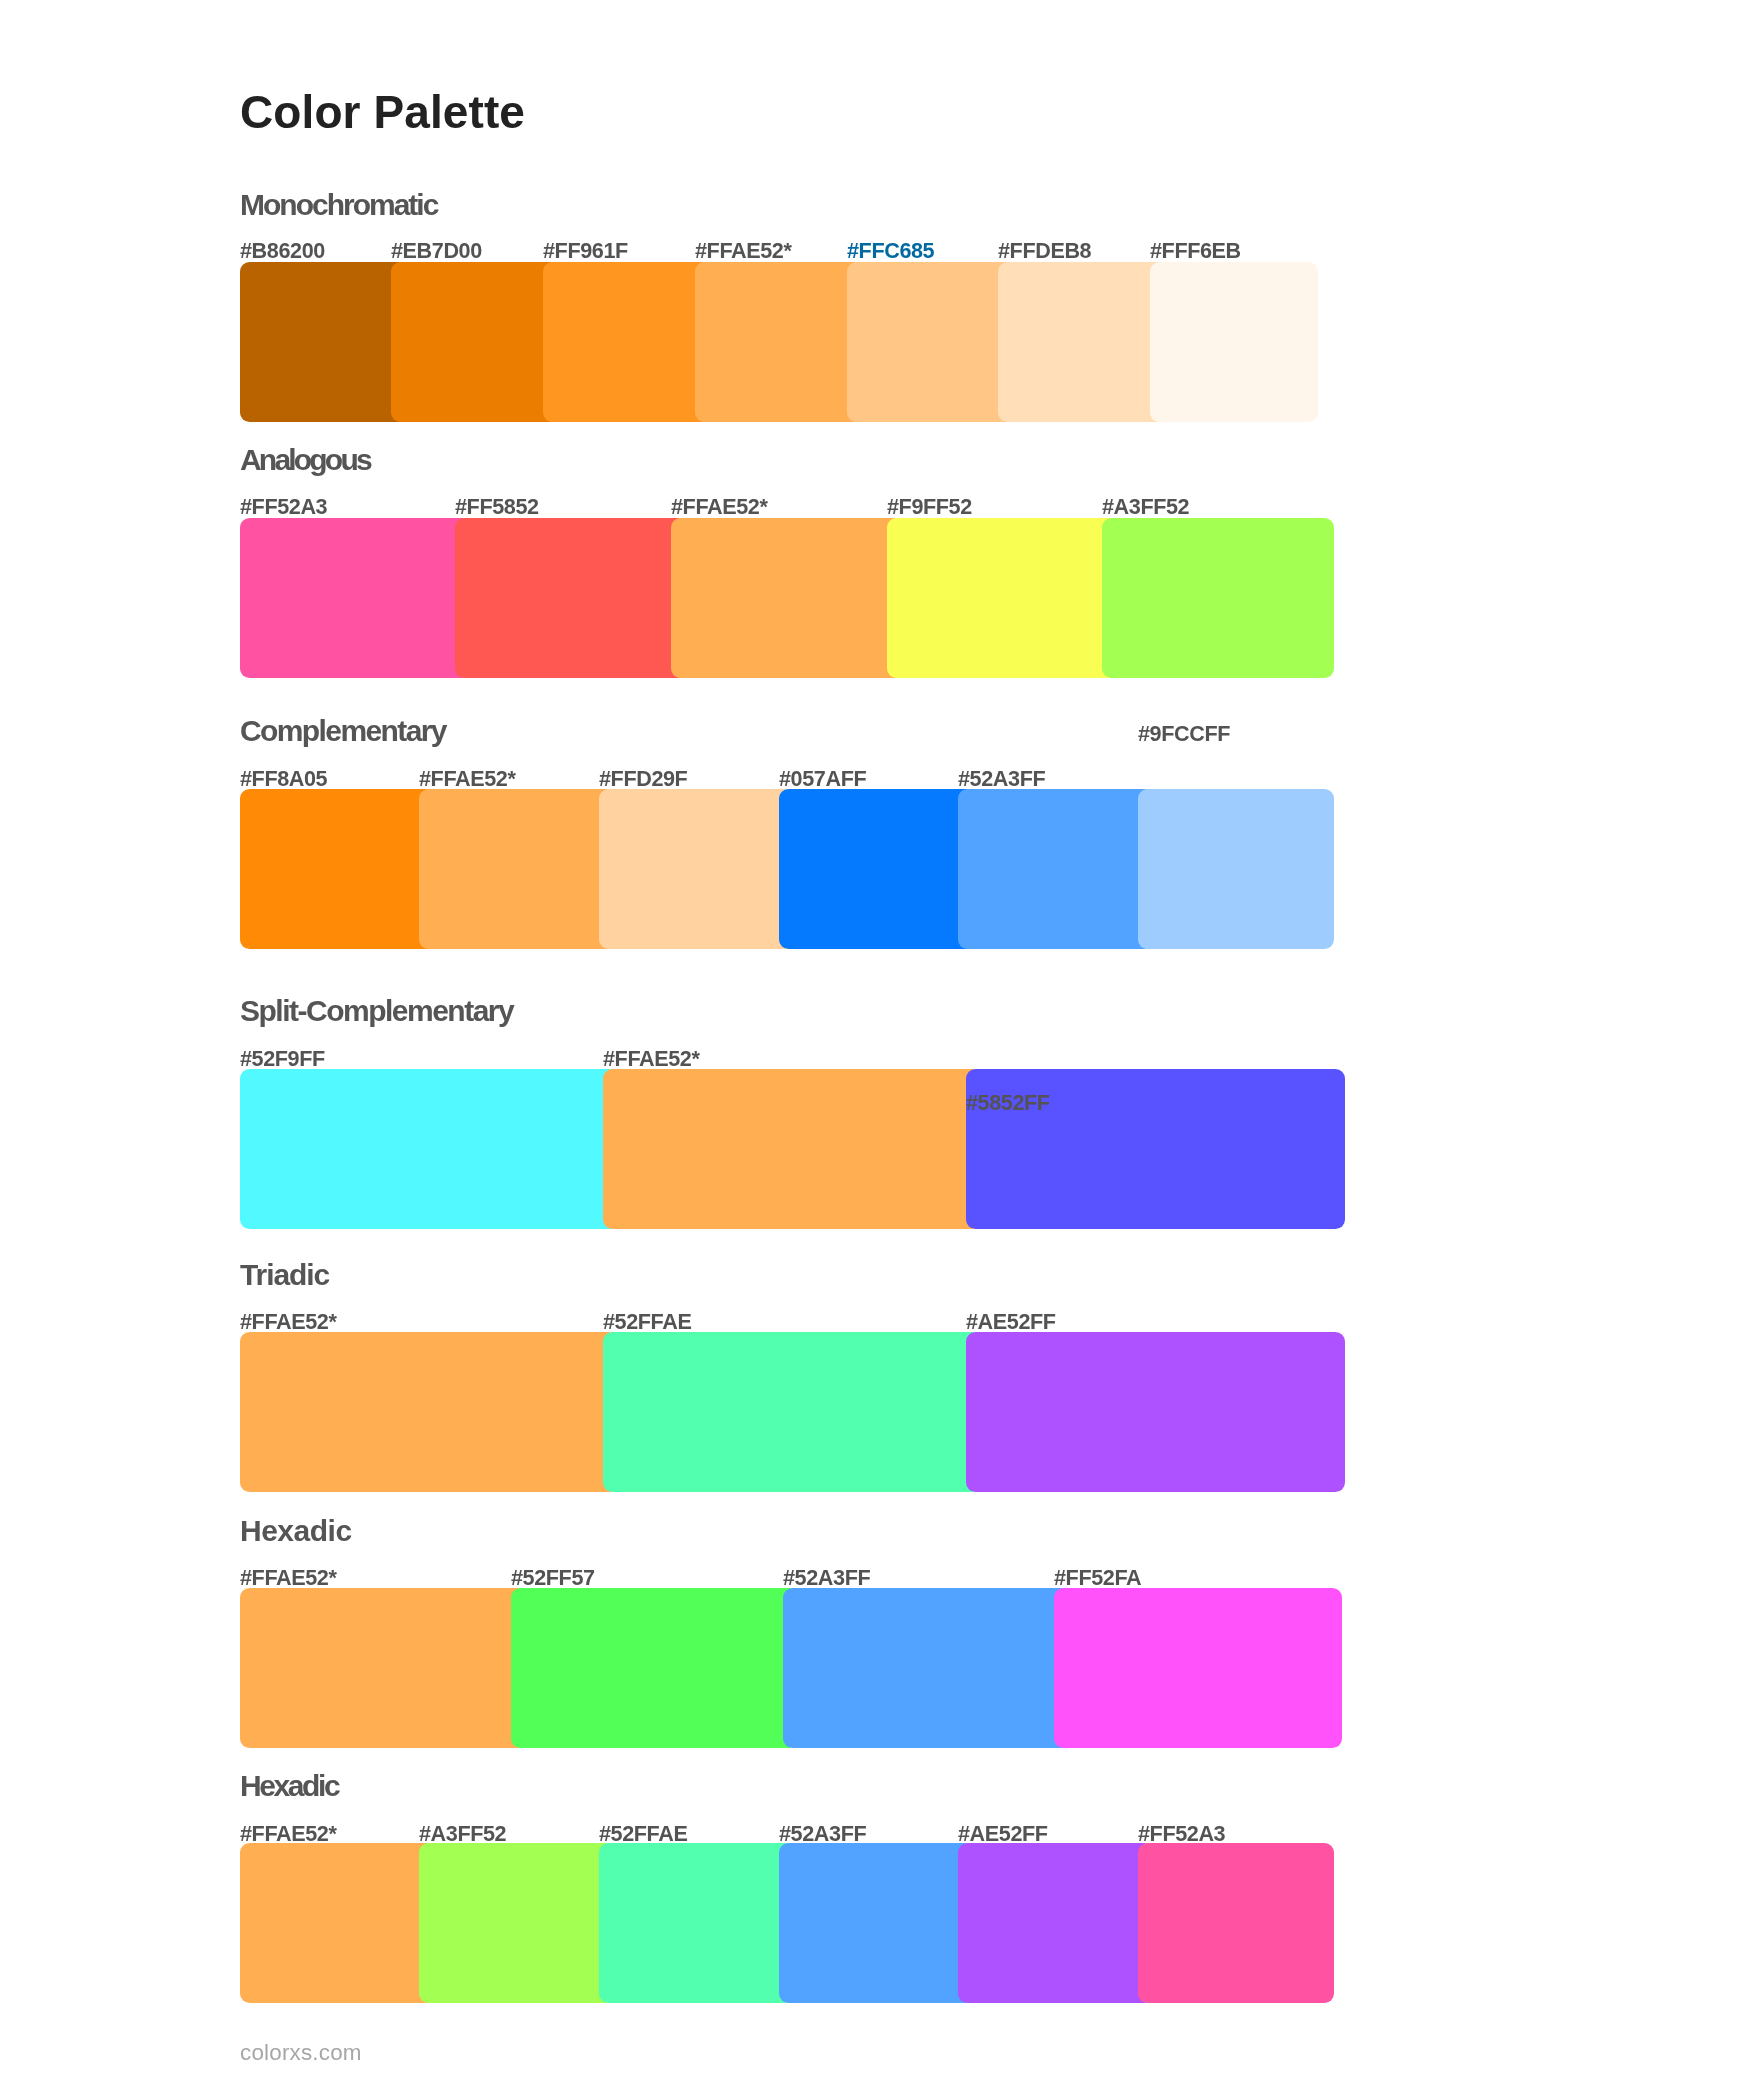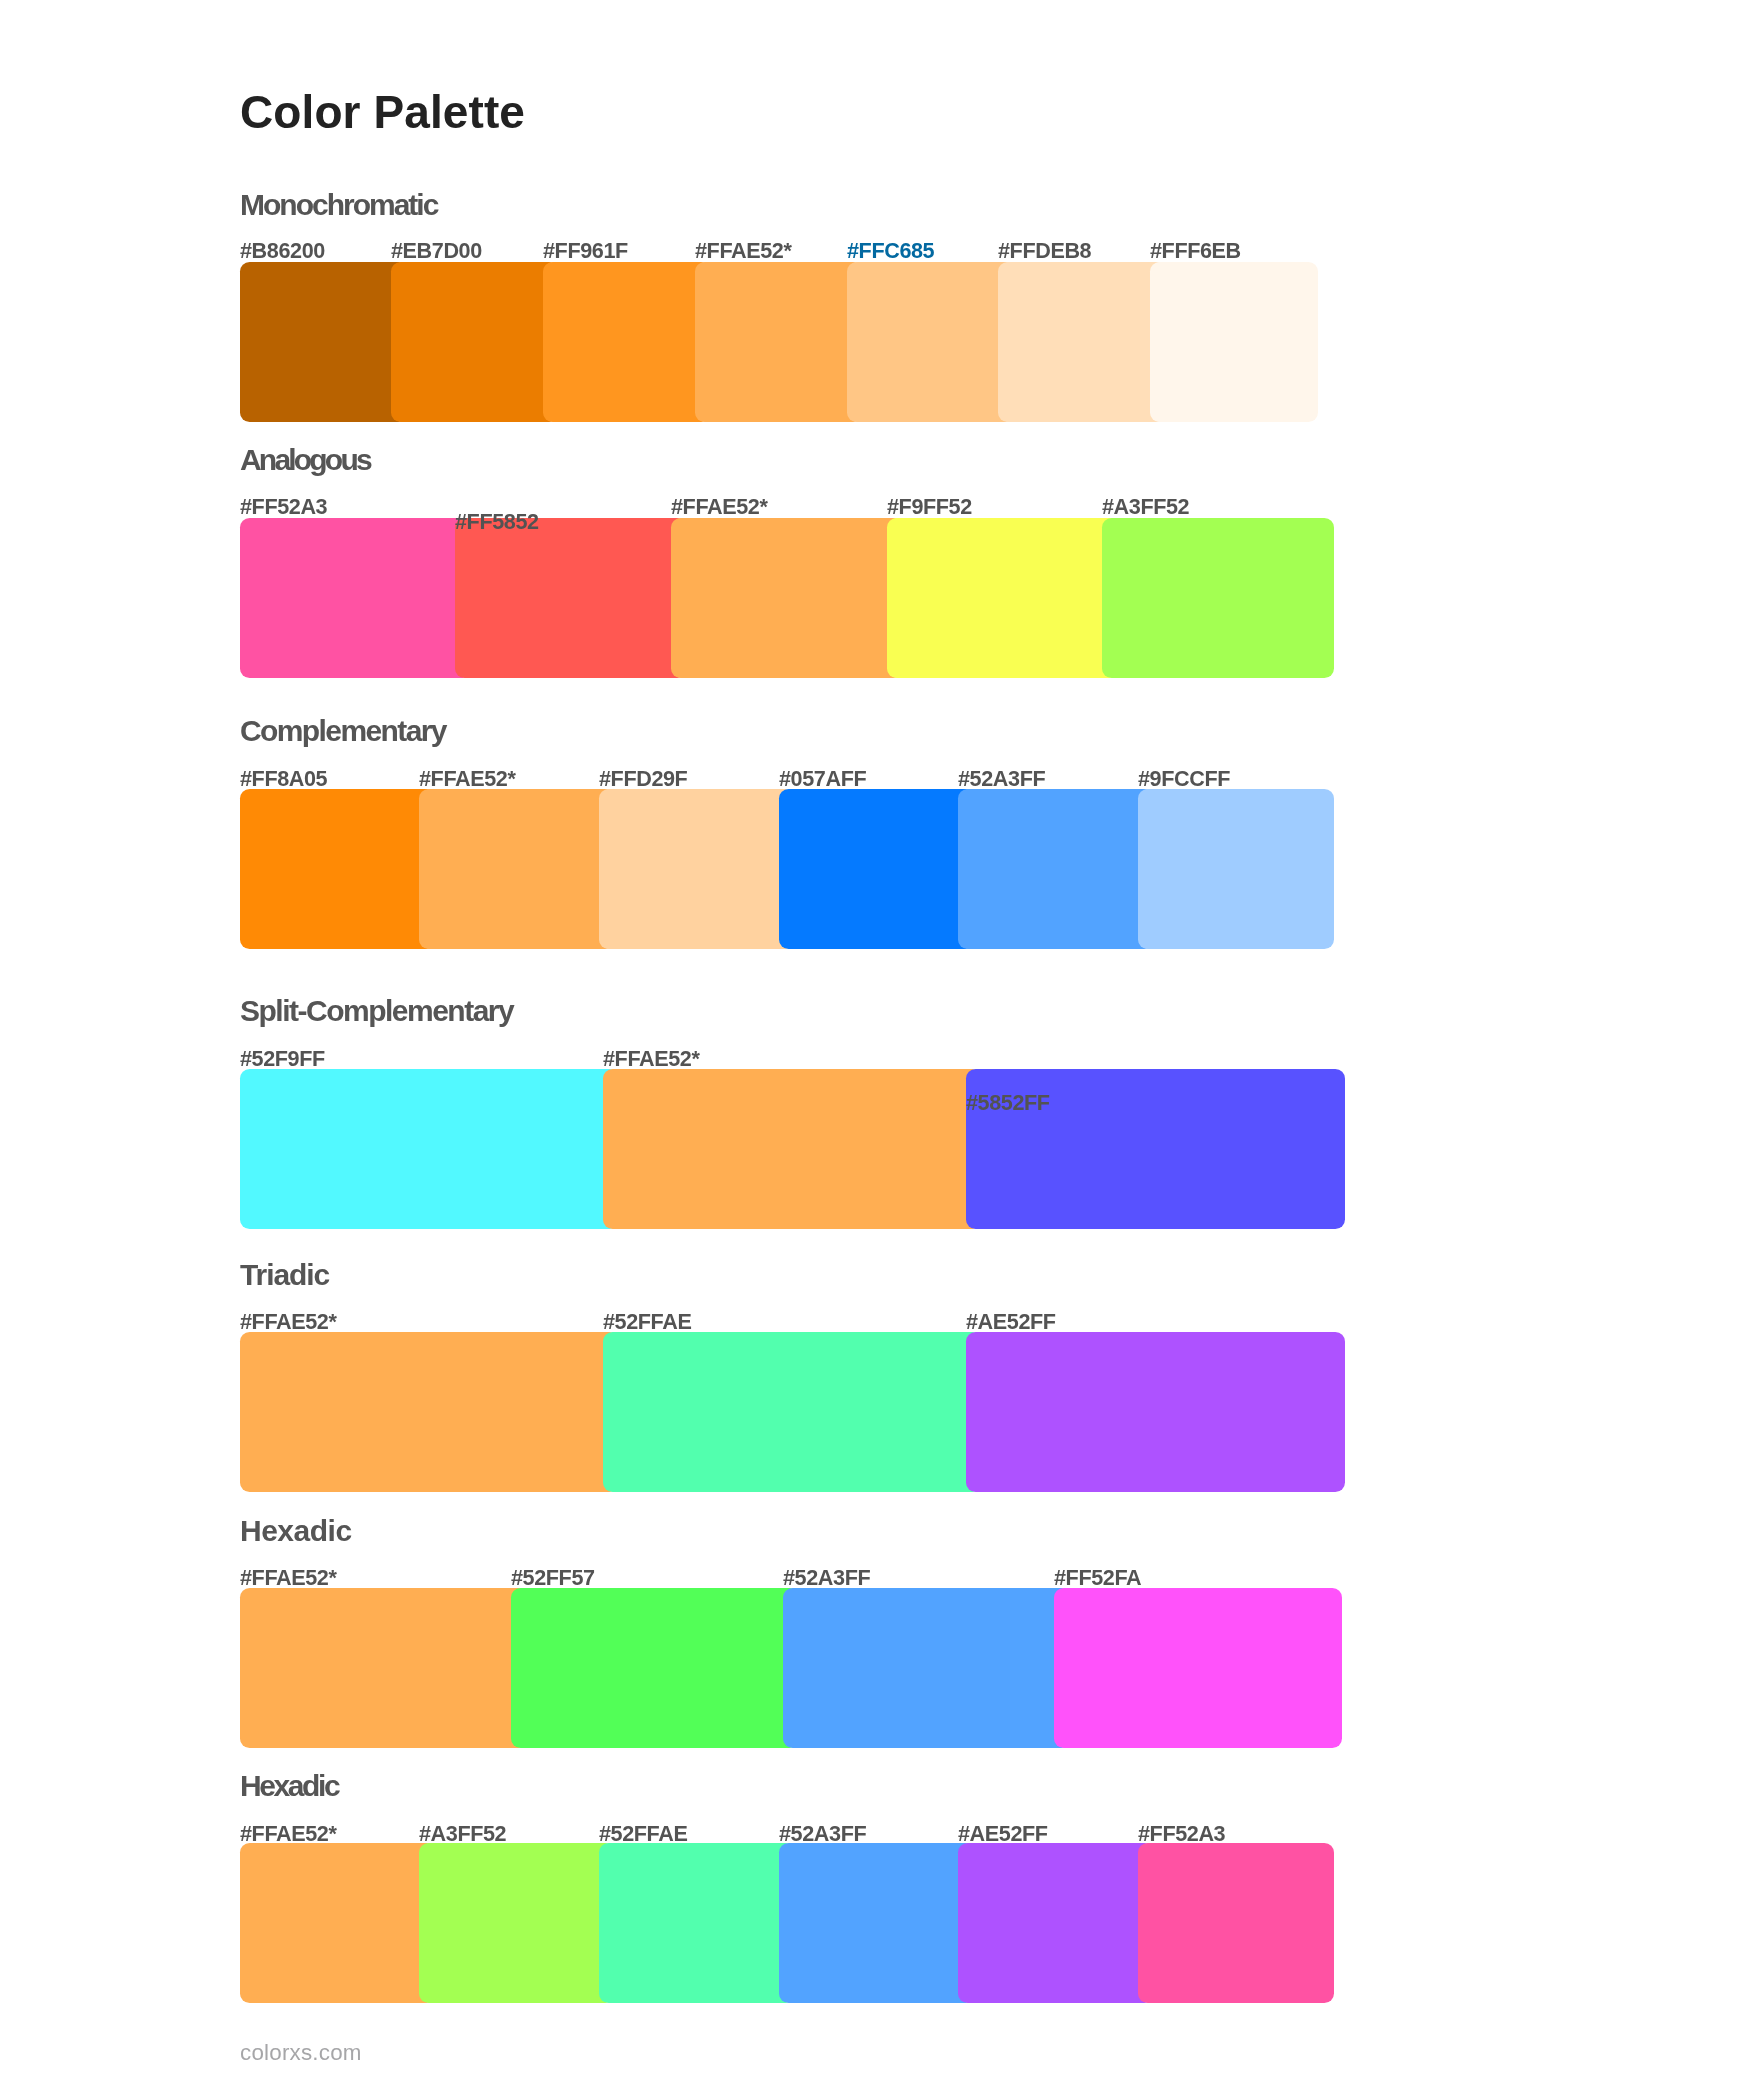--- a/index.html
+++ b/index.html
@@ -52,21 +52,21 @@
     <div class="sw-label" style="left: 998px; top: 240px; color: rgb(83, 83, 83);">#FFDEB8</div>
     <div class="swatch" style="left: 1150px; top: 262px; width: 168px; height: 160px; border-radius: 9.6px; background: rgb(255, 246, 235); z-index: 16;"></div>
     <div class="sw-label" style="left: 1150px; top: 240px; color: rgb(83, 83, 83);">#FFF6EB</div>
   </div>
 
   <div class="palette-section">
     <div class="sec-head" data-sec="1" style="top: 445px; color: rgb(85, 85, 85);">Analogous</div>
     <div class="swatch" style="left: 240px; top: 518px; width: 232px; height: 160px; border-radius: 9.6px; background: rgb(255, 82, 163); z-index: 10;"></div>
     <div class="sw-label" style="left: 240px; top: 496px; color: rgb(83, 83, 83);">#FF52A3</div>
     <div class="swatch" style="left: 455px; top: 518px; width: 232px; height: 160px; border-radius: 9.6px; background: rgb(255, 88, 82); z-index: 11;"></div>
-    <div class="sw-label" style="left: 455px; top: 496px; color: rgb(83, 83, 83); margin-top: 15px;">#FF5852</div>
+    <div class="sw-label" style="left: 455px; top: 496px; color: rgb(83, 83, 83);">#FF5852</div>
     <div class="swatch" style="left: 671px; top: 518px; width: 232px; height: 160px; border-radius: 9.6px; background: rgb(255, 174, 82); z-index: 12;"></div>
     <div class="sw-label" style="left: 671px; top: 496px; color: rgb(83, 83, 83);">#FFAE52*</div>
     <div class="swatch" style="left: 887px; top: 518px; width: 232px; height: 160px; border-radius: 9.6px; background: rgb(249, 255, 82); z-index: 13;"></div>
     <div class="sw-label" style="left: 887px; top: 496px; color: rgb(83, 83, 83);">#F9FF52</div>
     <div class="swatch" style="left: 1102px; top: 518px; width: 232px; height: 160px; border-radius: 9.6px; background: rgb(163, 255, 82); z-index: 14;"></div>
     <div class="sw-label" style="left: 1102px; top: 496px; color: rgb(83, 83, 83);">#A3FF52</div>
   </div>
 
   <div class="palette-section">
     <div class="sec-head" data-sec="2" style="top: 716px; color: rgb(85, 85, 85);">Complementary</div>
@@ -74,21 +74,21 @@
     <div class="sw-label" style="left: 240px; top: 768px; color: rgb(83, 83, 83);">#FF8A05</div>
     <div class="swatch" style="left: 419px; top: 789px; width: 196px; height: 160px; border-radius: 9.6px; background: rgb(255, 174, 82); z-index: 11;"></div>
     <div class="sw-label" style="left: 419px; top: 768px; color: rgb(83, 83, 83);">#FFAE52*</div>
     <div class="swatch" style="left: 599px; top: 789px; width: 196px; height: 160px; border-radius: 9.6px; background: rgb(255, 210, 159); z-index: 12;"></div>
     <div class="sw-label" style="left: 599px; top: 768px; color: rgb(83, 83, 83);">#FFD29F</div>
     <div class="swatch" style="left: 779px; top: 789px; width: 196px; height: 160px; border-radius: 9.6px; background: rgb(5, 122, 255); z-index: 13;"></div>
     <div class="sw-label" style="left: 779px; top: 768px; color: rgb(83, 83, 83);">#057AFF</div>
     <div class="swatch" style="left: 958px; top: 789px; width: 196px; height: 160px; border-radius: 9.6px; background: rgb(82, 163, 255); z-index: 14;"></div>
     <div class="sw-label" style="left: 958px; top: 768px; color: rgb(83, 83, 83);">#52A3FF</div>
     <div class="swatch" style="left: 1138px; top: 789px; width: 196px; height: 160px; border-radius: 9.6px; background: rgb(159, 204, 255); z-index: 15;"></div>
-    <div class="sw-label" style="left: 1138px; top: 768px; color: rgb(83, 83, 83);">#9FCCFF</div>
+    <div class="sw-label" style="left: 1138px; top: 723px; color: rgb(83, 83, 83);">#9FCCFF</div>
   </div>
 
   <div class="palette-section">
     <div class="sec-head" data-sec="3" style="top: 996px; color: rgb(85, 85, 85);">Split-Complementary</div>
     <div class="swatch" style="left: 240px; top: 1069px; width: 379px; height: 160px; border-radius: 9.6px; background: rgb(82, 249, 255); z-index: 10;"></div>
     <div class="sw-label" style="left: 240px; top: 1048px; color: rgb(83, 83, 83);">#52F9FF</div>
     <div class="swatch" style="left: 603px; top: 1069px; width: 379px; height: 160px; border-radius: 9.6px; background: rgb(255, 174, 82); z-index: 11;"></div>
     <div class="sw-label" style="left: 603px; top: 1048px; color: rgb(83, 83, 83);">#FFAE52*</div>
     <div class="swatch" style="left: 966px; top: 1069px; width: 379px; height: 160px; border-radius: 9.6px; background: rgb(88, 82, 255); z-index: 12;"></div>
     <div class="sw-label" style="left: 966px; top: 1092px; color: rgb(83, 83, 83);">#5852FF</div>

